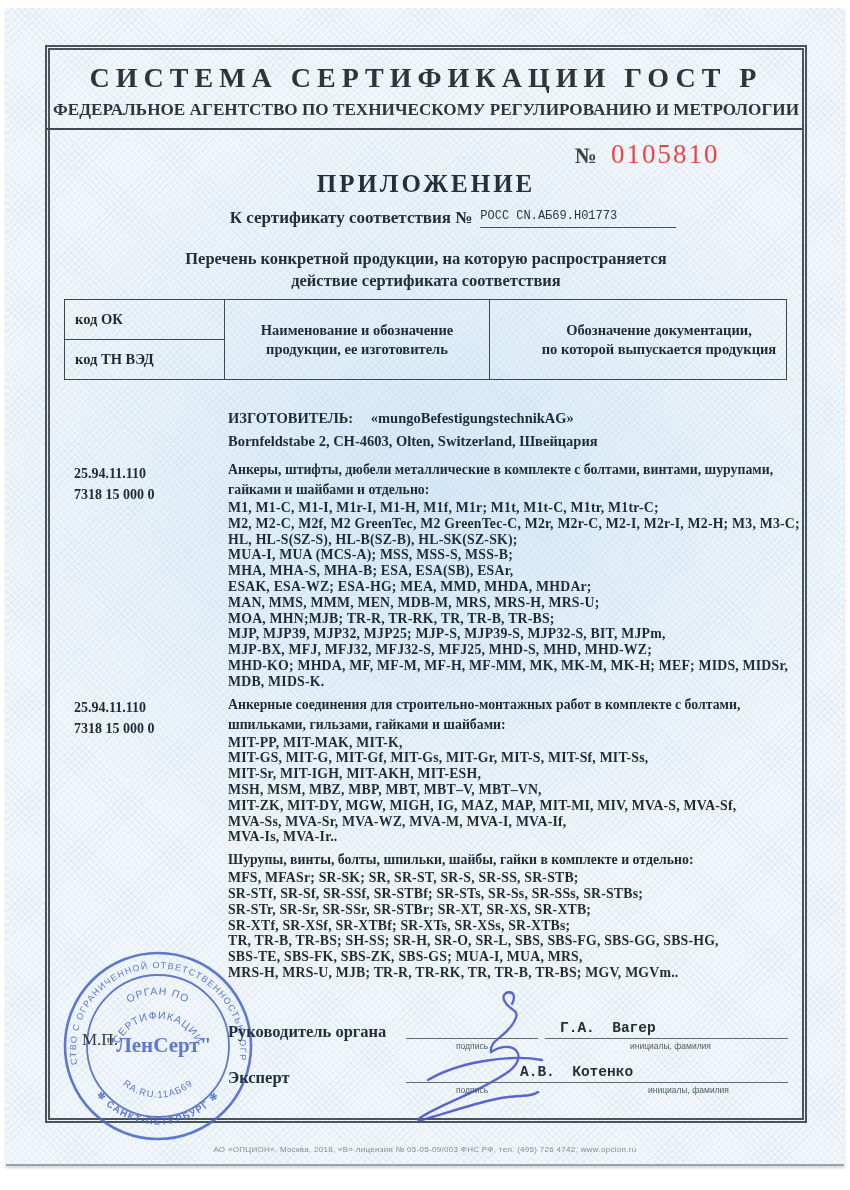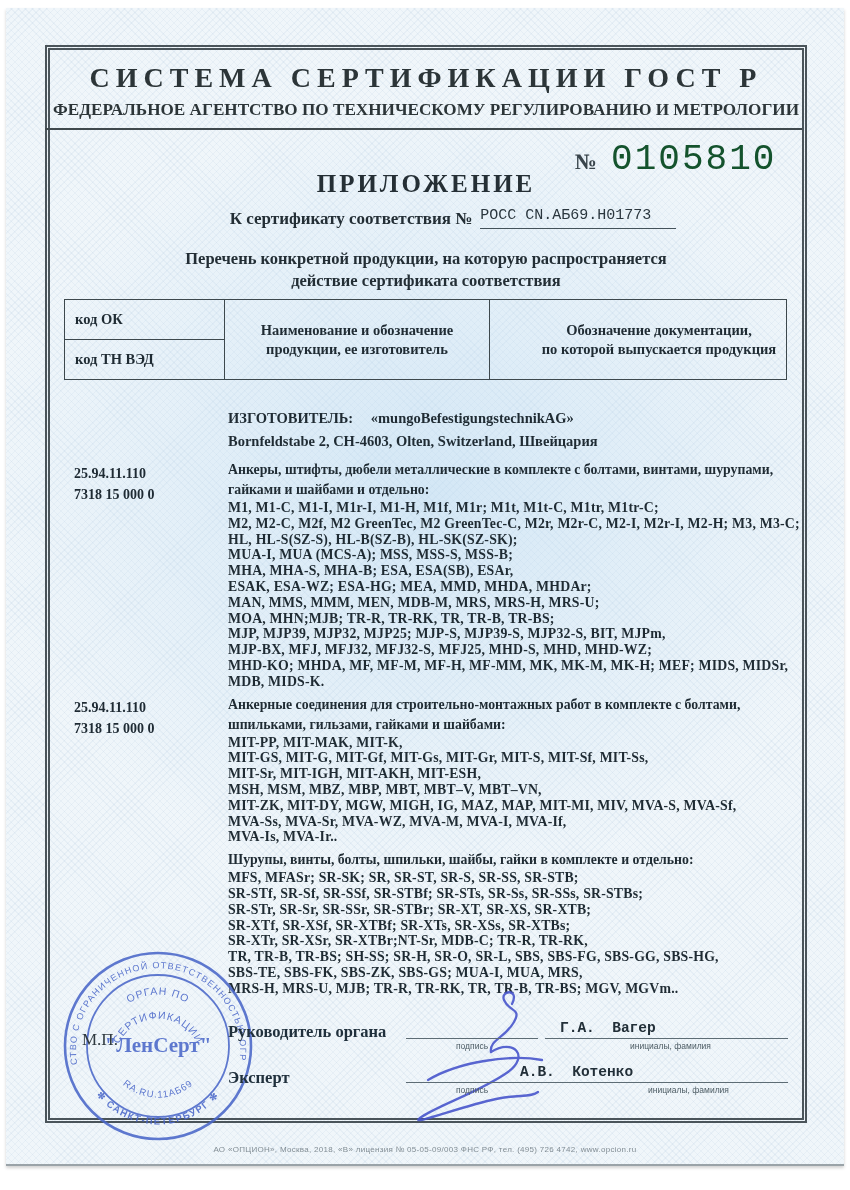--- a/index.html
+++ b/index.html
@@ -14,26 +14,26 @@
         border-bottom:2px solid #9aa3a8;box-shadow:0 2px 3px rgba(0,0,0,.18);}
   .frame{position:absolute;left:45px;top:45px;width:752px;height:1068px;border:5px double #4a545a;}
   .abs{position:absolute;}
   .sys-title{left:45px;top:62px;width:762px;text-align:center;font-weight:bold;font-size:28px;
         letter-spacing:6px;color:#2c3538;}
   .agency{left:45px;top:99px;width:762px;text-align:center;font-weight:bold;font-size:17.5px;
         color:#2c3538;transform:scaleX(.98);}
   .header-rule{left:45px;top:128px;width:757px;border-top:2.5px solid #40494d;height:0;}
   .doc-number{left:575px;top:139px;display:flex;align-items:baseline;gap:14px;}
   .no-sign{font-size:22px;color:#39444b;font-weight:bold;}
-  .no-value{font-family:Liberation Mono, monospace;font-size:36px;color:#14532d;letter-spacing:2px;}
+  .no-value{font-family:Liberation Serif, serif;font-size:27px;color:#ef4444;letter-spacing:2px;}
   .title{left:45px;top:170px;width:762px;text-align:center;font-weight:bold;font-size:25px;letter-spacing:3px;color:#252f35;}
   .cert-ref{left:45px;top:208px;width:816px;display:flex;justify-content:center;align-items:flex-end;gap:8px;}
   .cert-label{font-weight:bold;font-size:17px;color:#232e35;}
   .cert-value-wrap{width:196px;border-bottom:1.4px solid #44525a;text-align:left;padding-bottom:1px;}
-  .cert-value{font-family:"Liberation Mono", monospace;font-size:15px;color:#2a363e;position:relative;top:-3px;white-space:nowrap;}
+  .cert-value{font-family:"Liberation Mono", monospace;font-size:12px;color:#2a363e;position:relative;top:-3px;white-space:nowrap;}
   .subtitle{left:45px;width:762px;text-align:center;font-weight:bold;font-size:16.5px;color:#232e35;}
   .sub1{top:249px;} .sub2{top:271px;}
   .prod-table{left:64px;top:299px;width:721px;height:79px;border:1.6px solid #3d484d;}
   .t-col1{position:absolute;left:0;top:0;width:159px;height:100%;border-right:1.6px solid #3d484d;}
   .t-cell{position:absolute;left:0;width:100%;height:50%;display:flex;align-items:center;
         padding-left:10px;box-sizing:border-box;font-weight:bold;font-size:14.5px;}
   .t-cell.topc{top:0;border-bottom:1.4px solid #3d484d;}
   .t-cell.botc{top:50%;}
   .t-col2{position:absolute;left:160px;top:0;width:264px;height:100%;border-right:1.6px solid #3d484d;
         display:flex;flex-direction:column;align-items:center;justify-content:center;
@@ -164,21 +164,20 @@
     </div>
     <div class="sec">
       <div>
           <div class="intro-line">Шурупы, винты, болты, шпильки, шайбы,  гайки в комплекте и отдельно:</div>
         </div>
       <div>
           <div class="code-line">MFS, MFASr;  SR-SK;  SR, SR-ST, SR-S, SR-SS, SR-STB;</div>
           <div class="code-line">SR-STf, SR-Sf, SR-SSf, SR-STBf; SR-STs, SR-Ss, SR-SSs, SR-STBs;</div>
           <div class="code-line">SR-STr, SR-Sr, SR-SSr, SR-STBr; SR-XT, SR-XS, SR-XTB;</div>
           <div class="code-line">SR-XTf, SR-XSf, SR-XTBf; SR-XTs, SR-XSs, SR-XTBs;</div>
-          <div class="code-line">SR-XTr, SR-XSr, SR-XTBr;NT-Sr, MDB-C; TR-R, TR-RK,</div>
           <div class="code-line">TR, TR-B, TR-BS; SH-SS; SR-H, SR-O, SR-L, SBS, SBS-FG, SBS-GG, SBS-HG,</div>
           <div class="code-line">SBS-TE,  SBS-FK, SBS-ZK, SBS-GS; MUA-I, MUA, MRS,</div>
           <div class="code-line">MRS-H, MRS-U, MJB; TR-R, TR-RK, TR, TR-B, TR-BS; MGV, MGVm..</div>
         </div>
     </div>
   </div>
 
   <svg class="stamp-svg" width="196" height="196" viewBox="0 0 196 196">
     <g fill="none" stroke="#4a67c9">
       <circle cx="98" cy="98" r="93" stroke-width="2.6"></circle>

